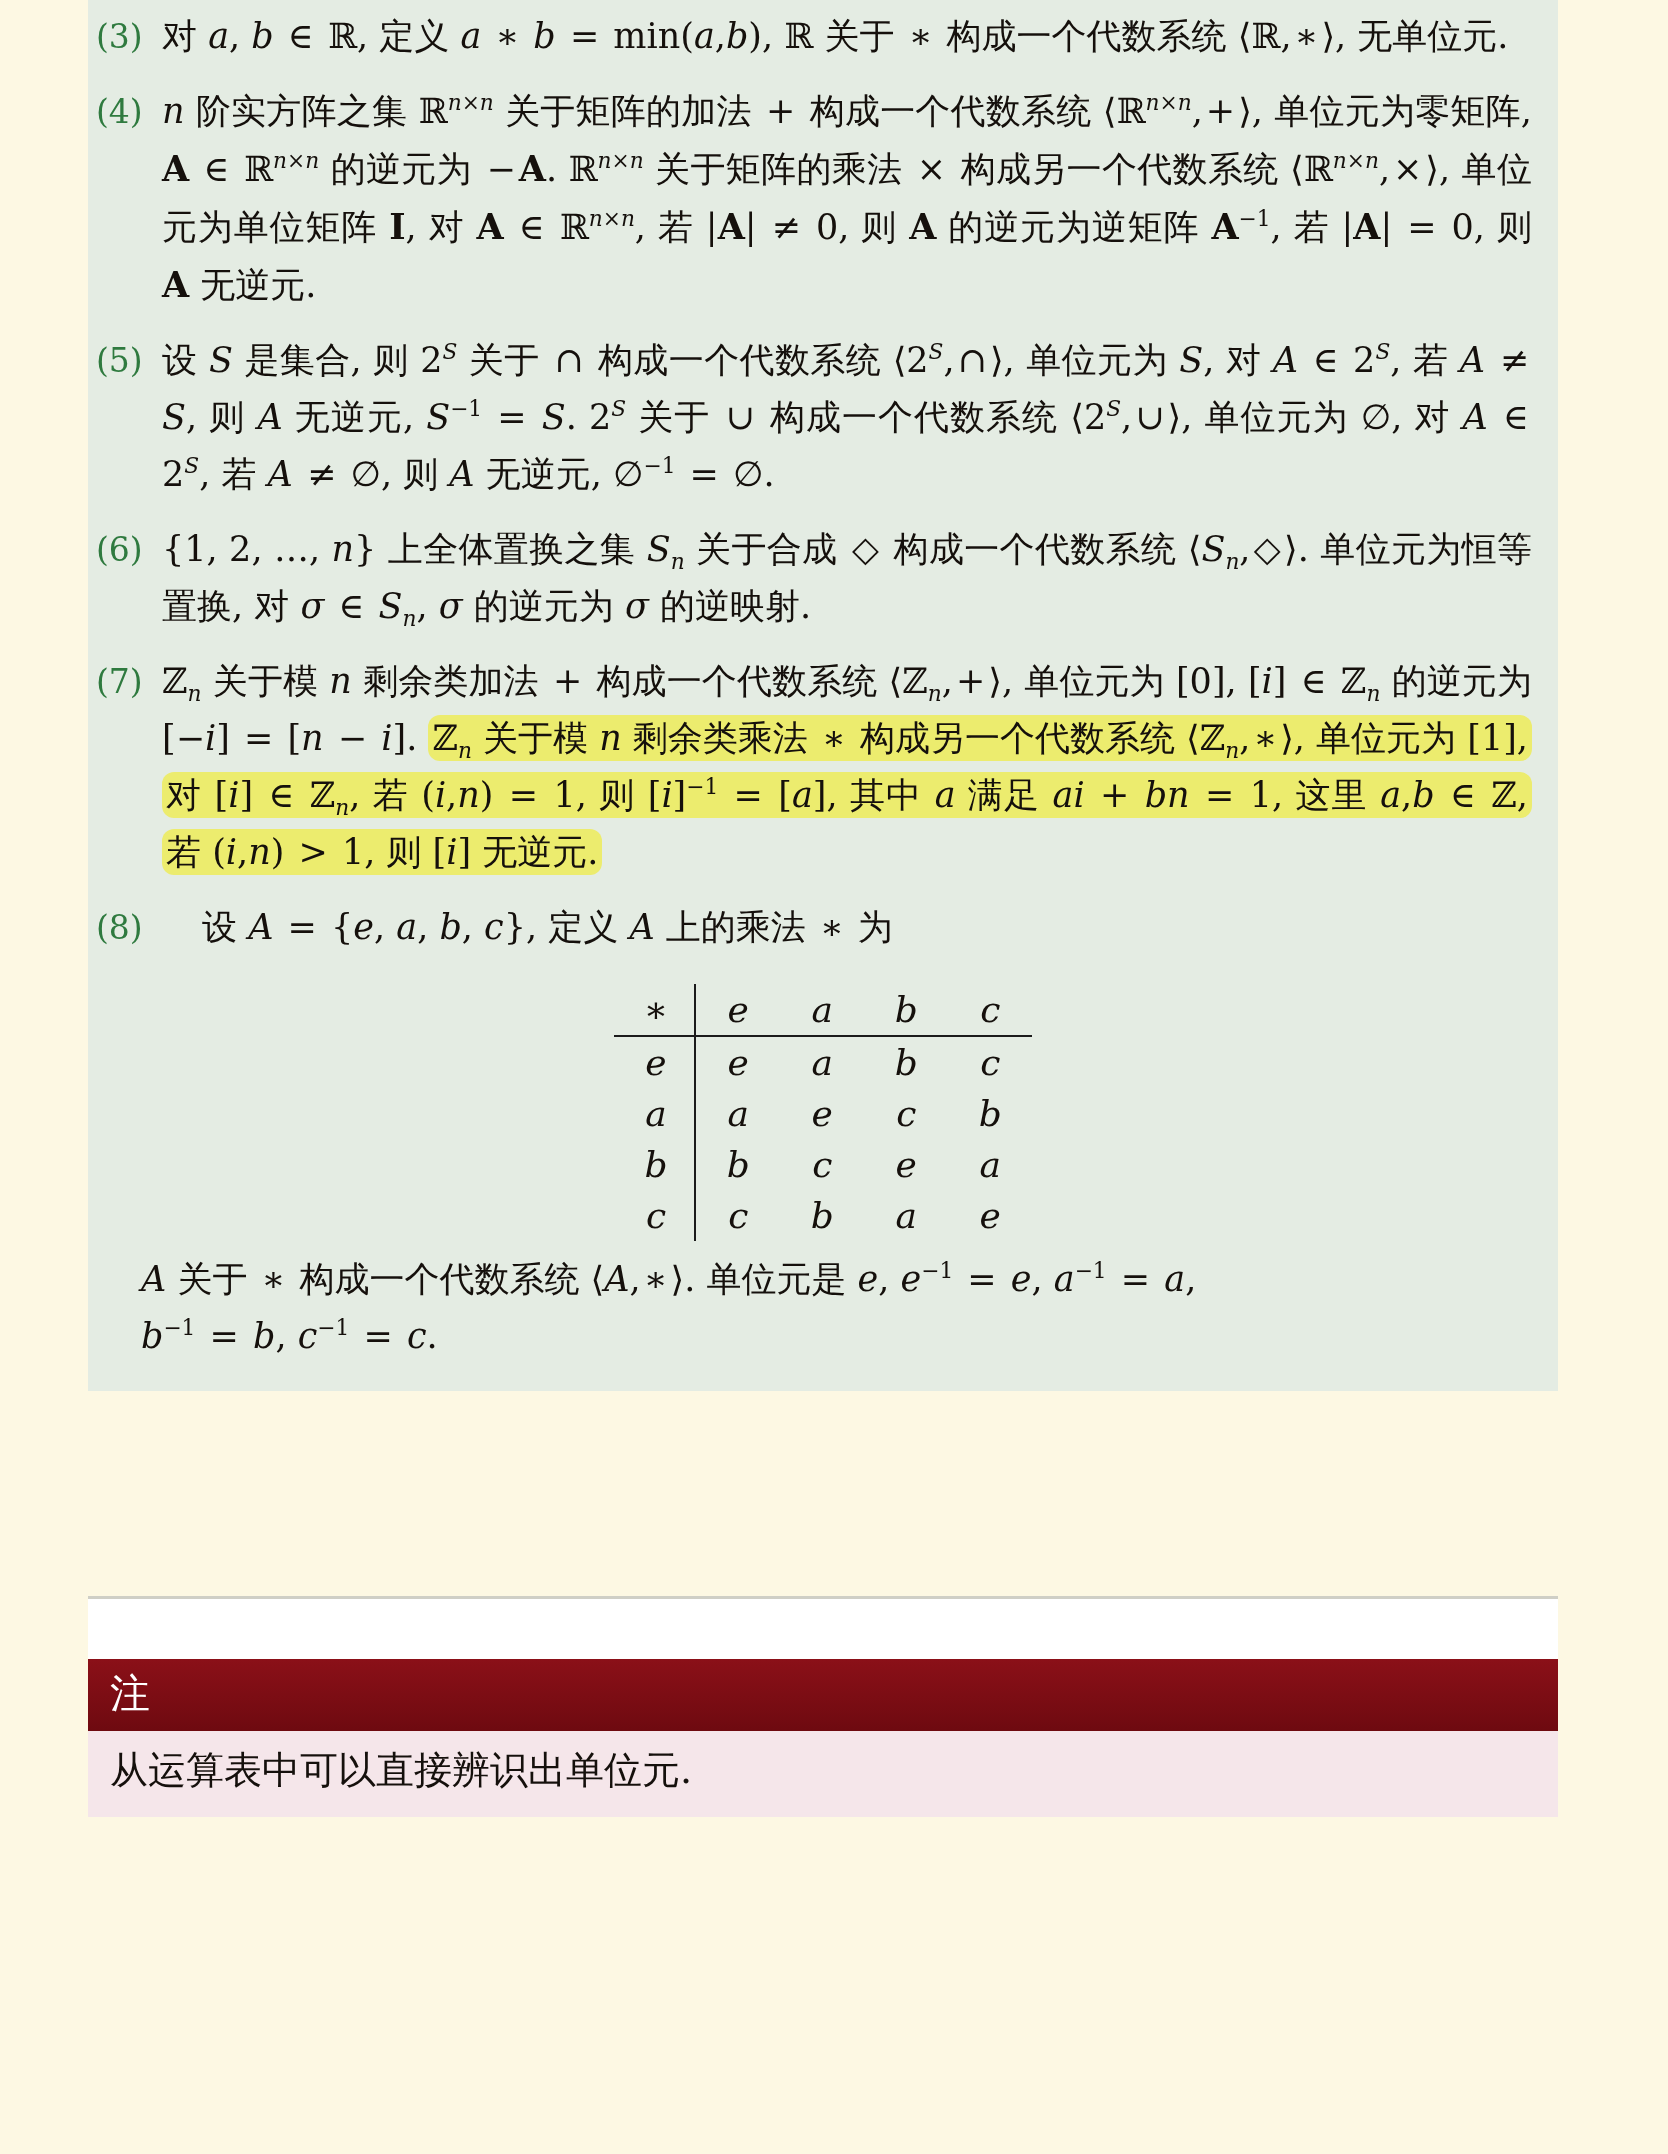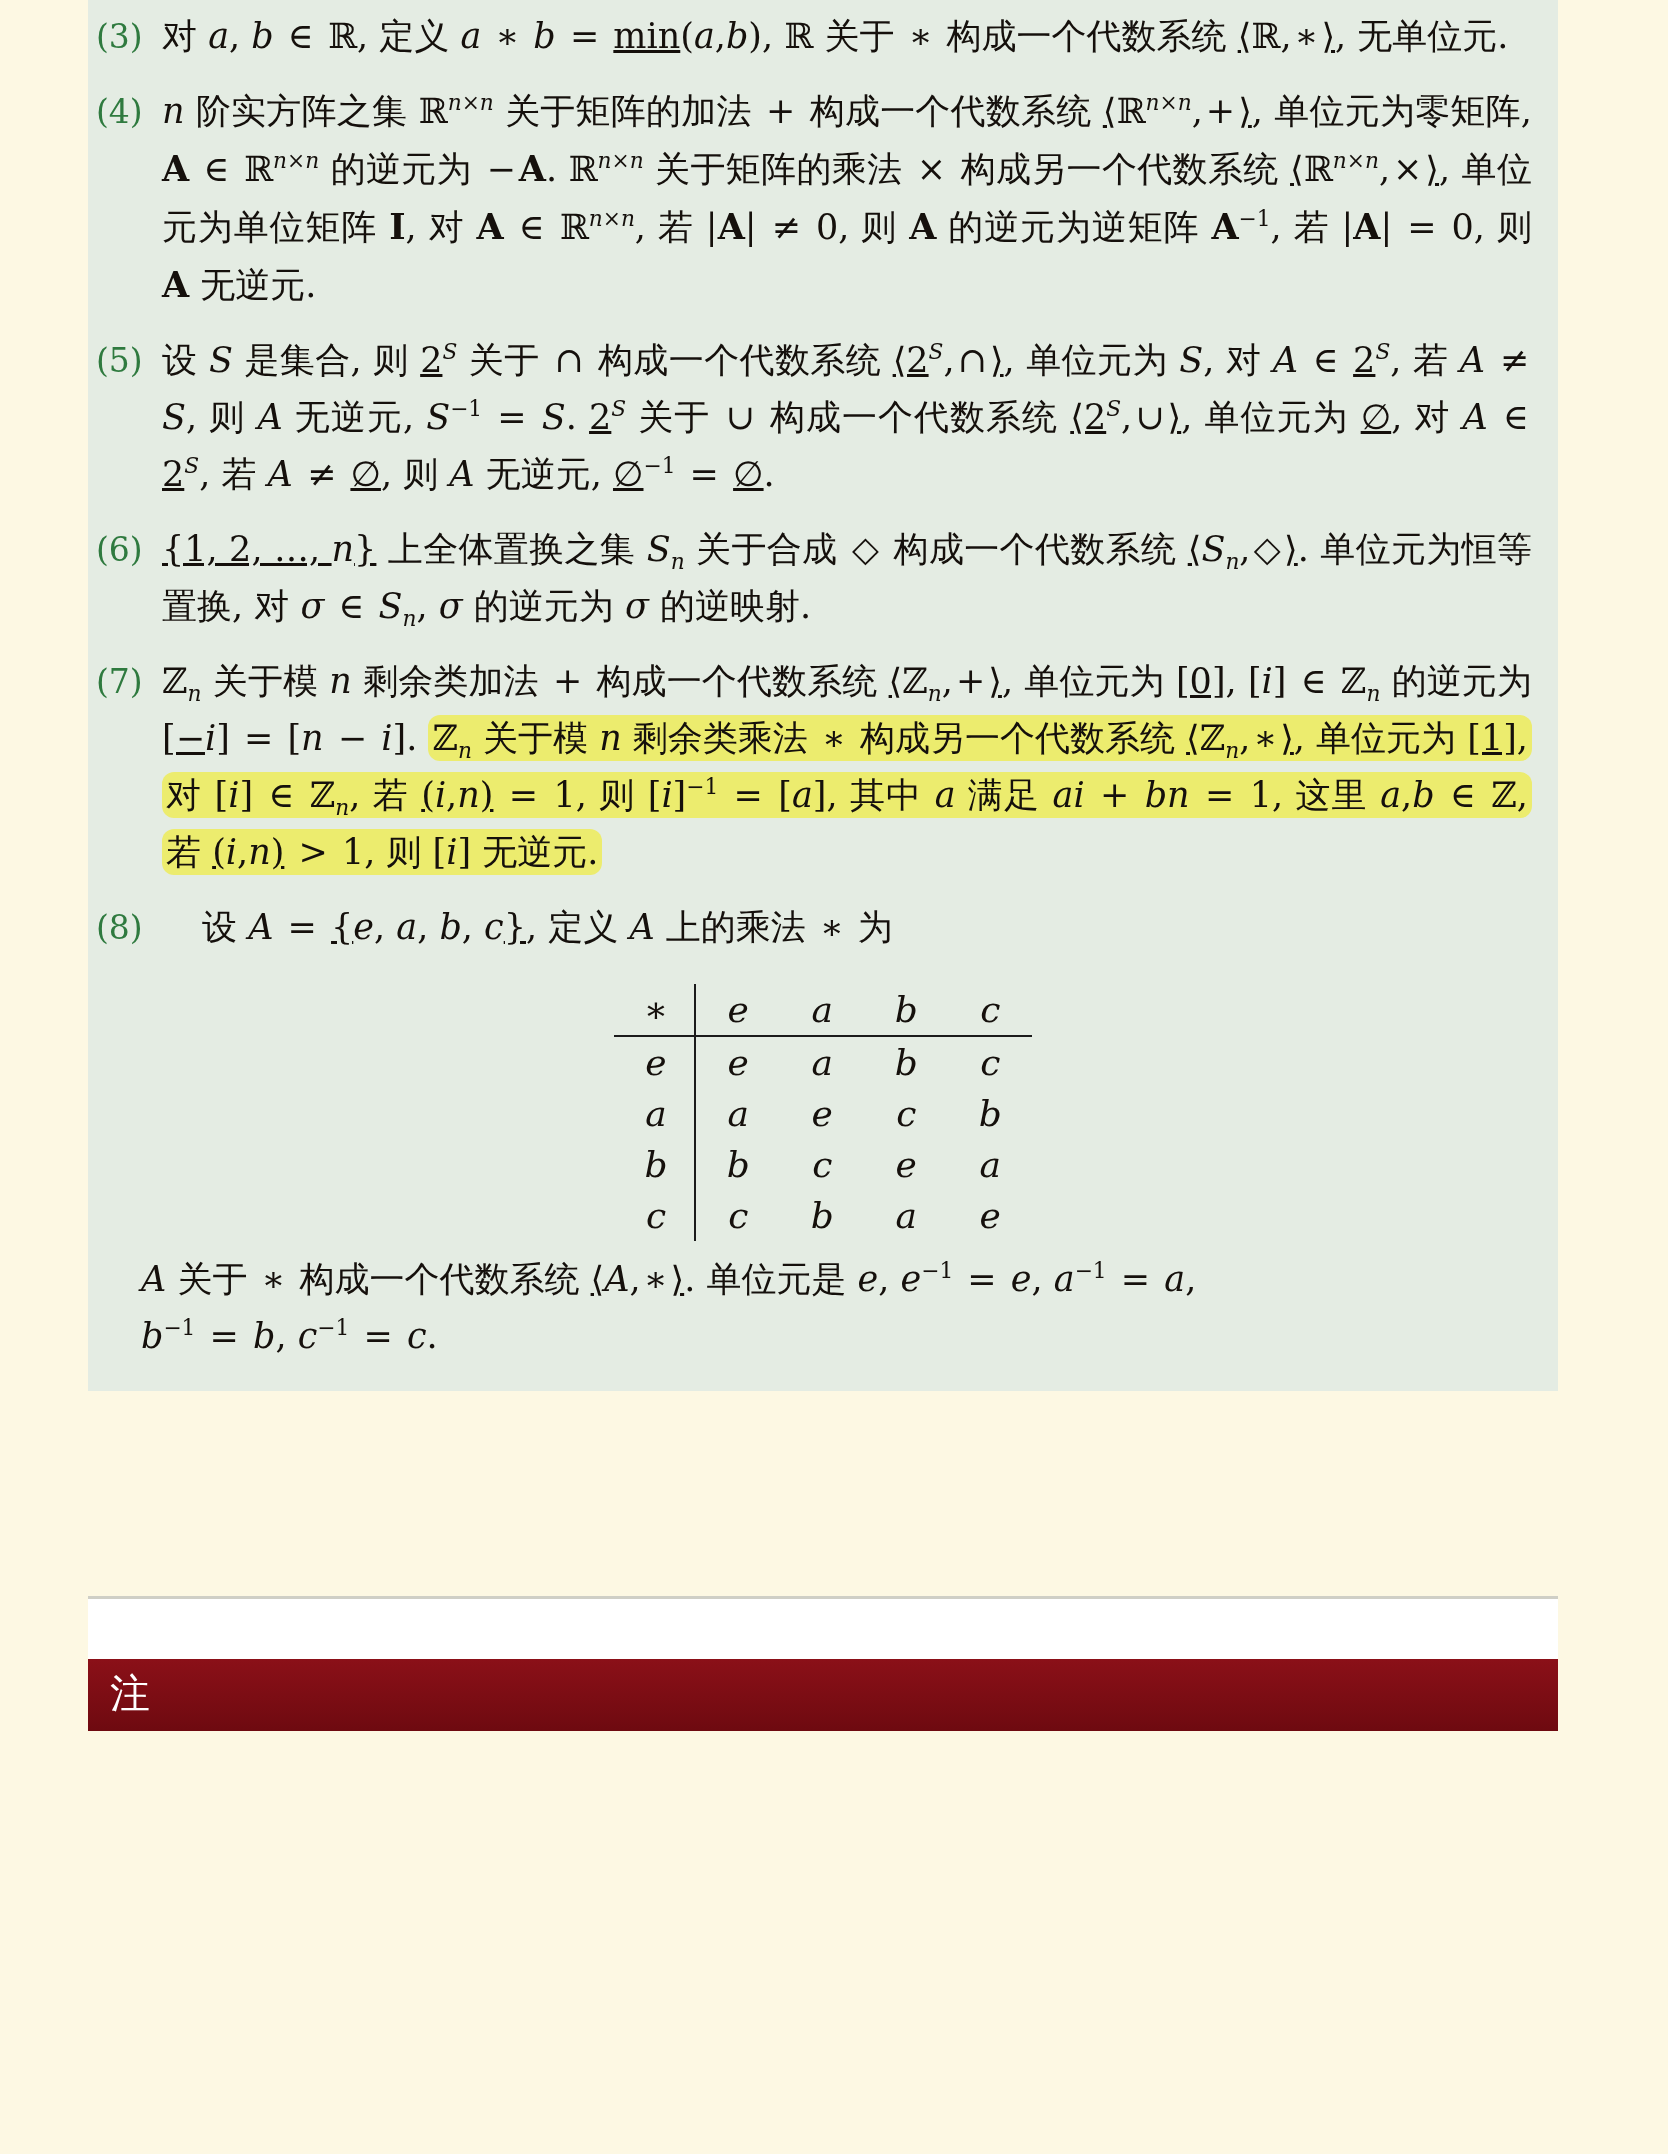--- a/index.html
+++ b/index.html
@@ -51,21 +51,21 @@
     line-height: 57px;
     color: #15100c;
     text-align: justify;
     text-justify: inter-character;
   }
   .item-body.nojust { text-align: left; margin-left: 40px; }
 
   
   .mi { font-family: "DejaVu Serif", "Liberation Serif", serif; font-style: italic; }
   .mb { font-family: "DejaVu Serif", "Liberation Serif", serif; font-weight: bold; font-style: normal;}
-  .mr { font-family: "DejaVu Serif", "Liberation Serif", serif; font-style: normal; text-decoration: underline; }
+  .mr { font-family: "DejaVu Serif", "Liberation Serif", serif; font-style: normal; }
   .bb { font-family: "DejaVu Serif", "Liberation Serif", serif; font-style: normal; }
   sup, sub {
     font-size: 0.62em;
     line-height: 0;
   }
   .op { padding: 0 3px; font-style: normal; }
 
   .hl {
     background: #ecec6e;
     border-radius: 12px;
@@ -230,13 +230,14 @@
   <div class="closing">
     <span class="mi">A</span> 关于 <span class="op">∗</span> 构成一个代数系统 <span class="mr">⟨</span><span class="mi">A</span>,<span class="op">∗</span><span class="mr">⟩</span>. 单位元是 <span class="mi">e</span>, <span class="mi">e</span><sup>−1</sup> <span class="op">=</span> <span class="mi">e</span>, <span class="mi">a</span><sup>−1</sup> <span class="op">=</span> <span class="mi">a</span>,<br>
     <span class="mi">b</span><sup>−1</sup> <span class="op">=</span> <span class="mi">b</span>, <span class="mi">c</span><sup>−1</sup> <span class="op">=</span> <span class="mi">c</span>.
   </div>
 
 </div>
 
 <div id="note-block">
   <div id="note-gap"></div>
   <div id="note-title-bar">注</div>
+  <div id="note-body">从运算表中可以直接辨识出单位元.</div>
 </div>
 
 </body></html>

